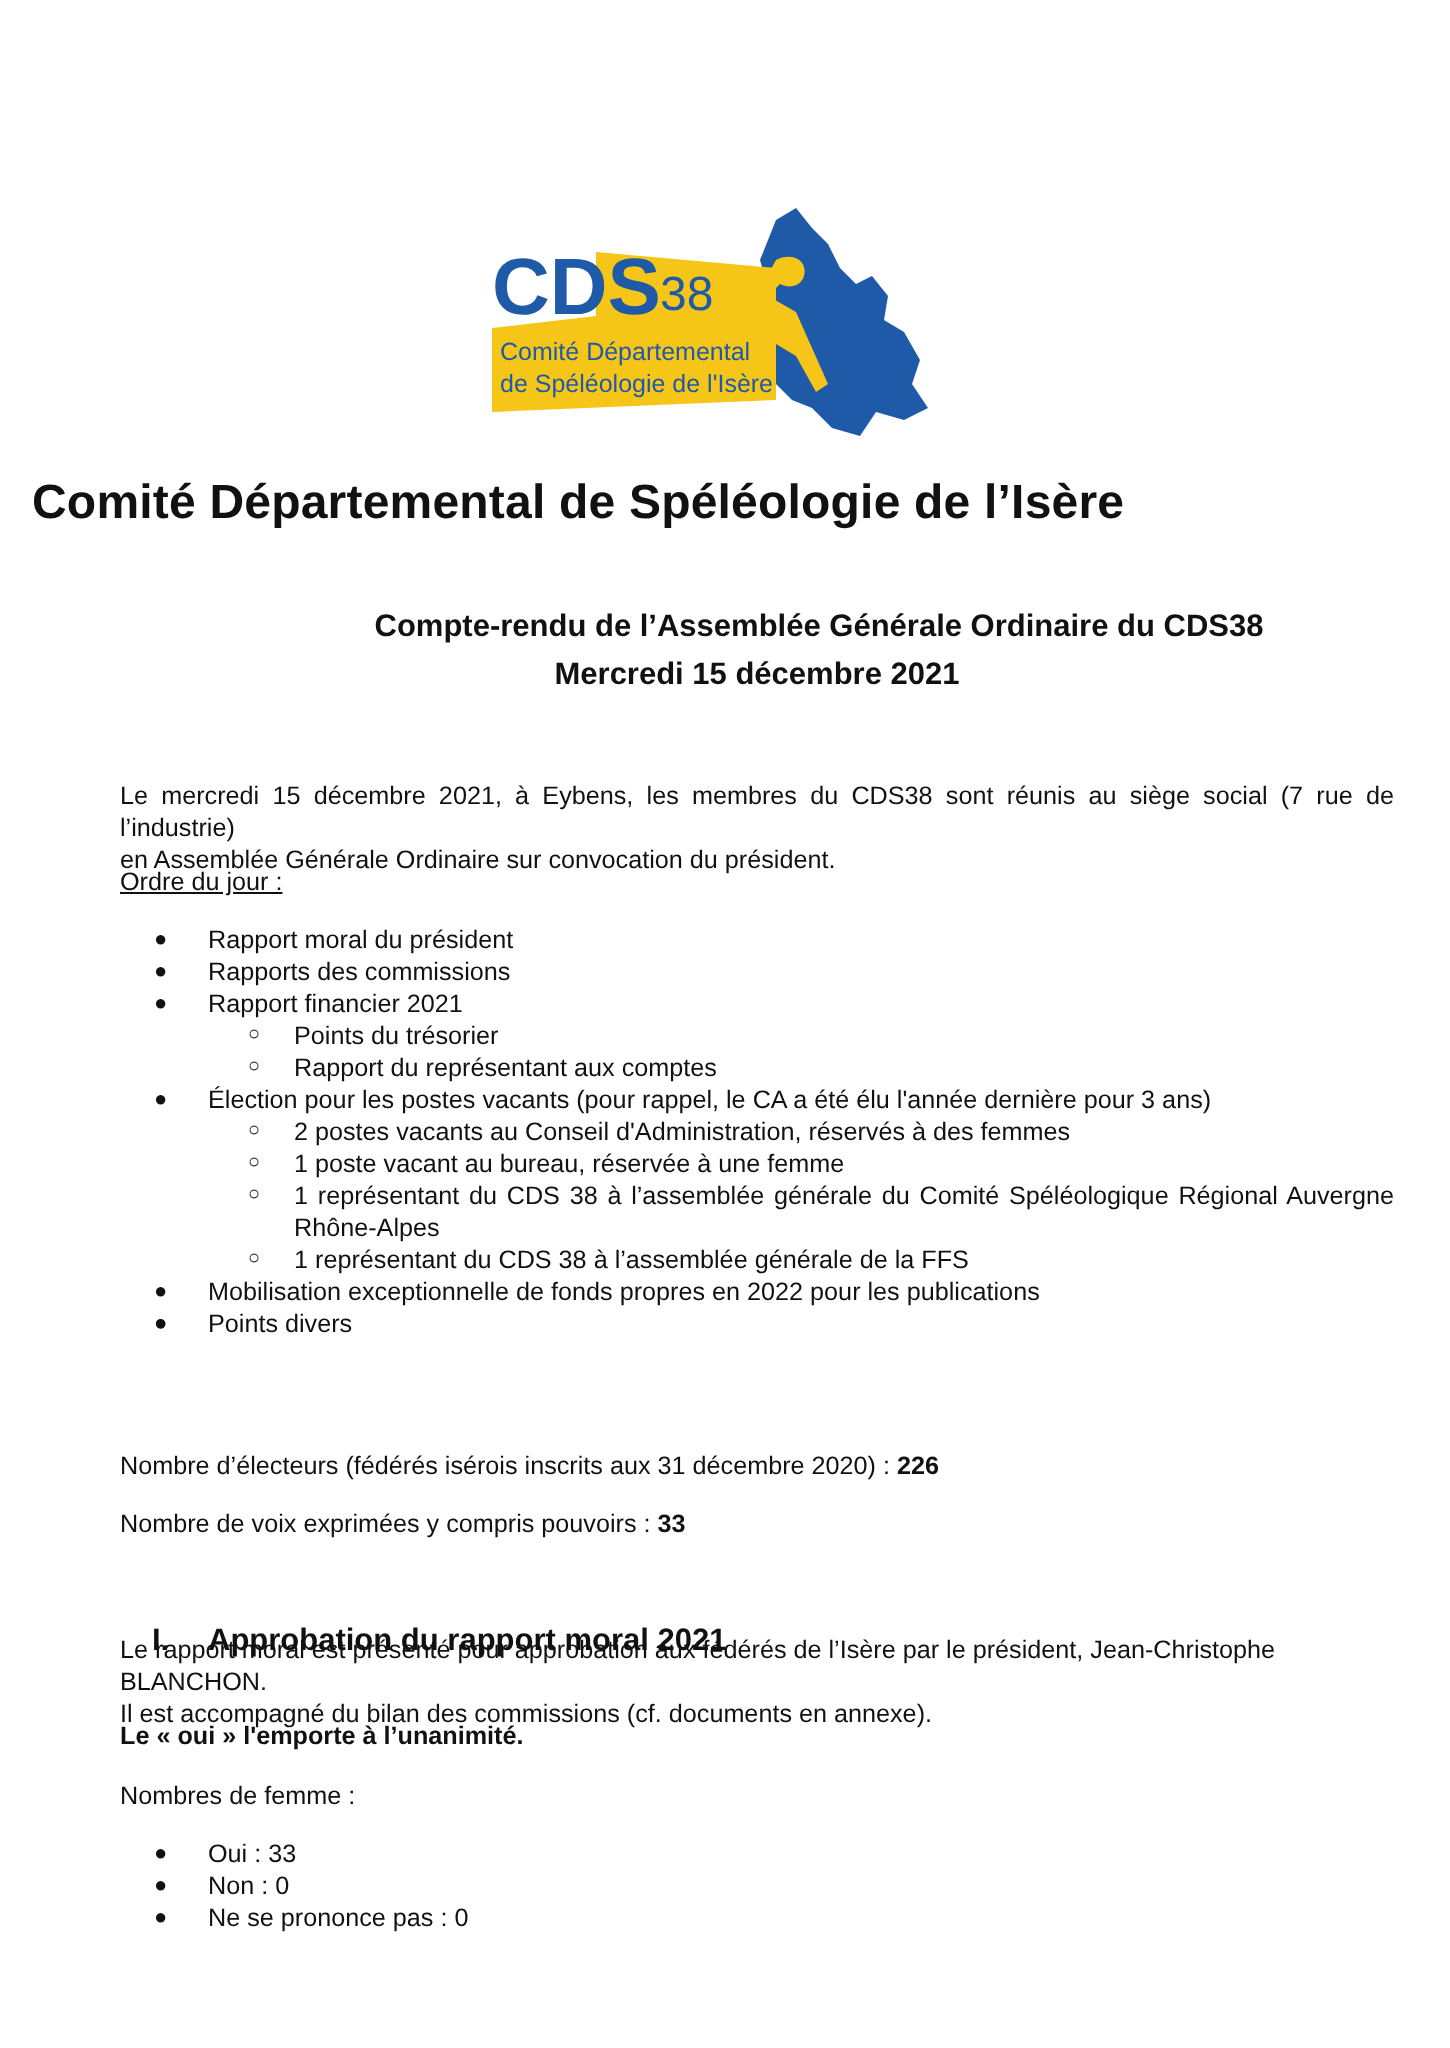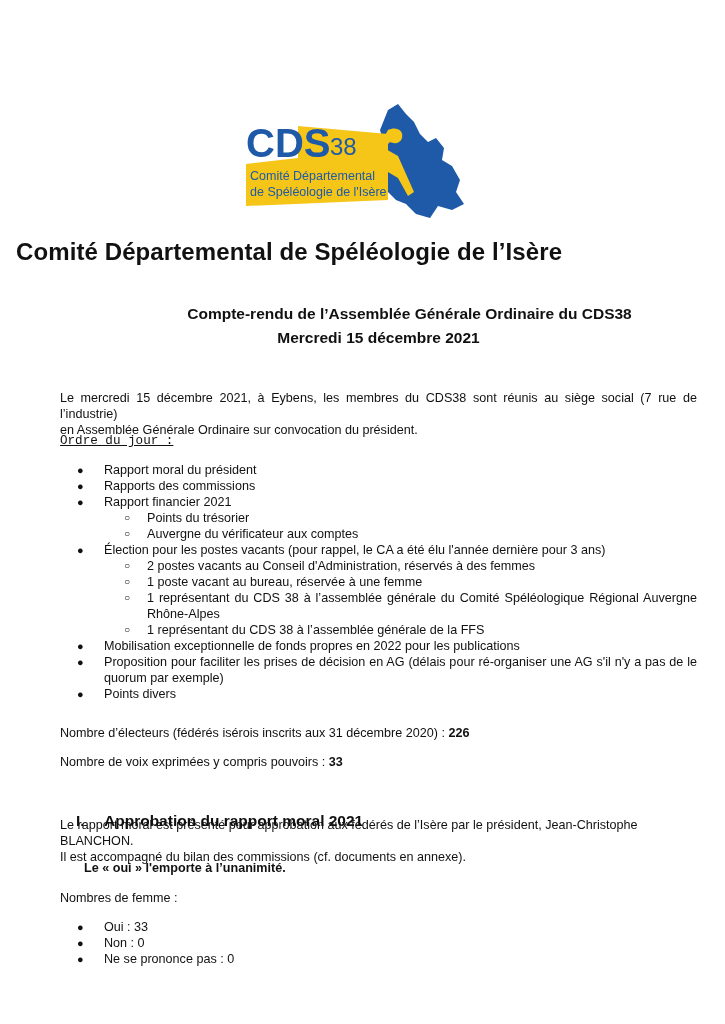--- a/index.html
+++ b/index.html
@@ -52,36 +52,36 @@
 
   <div class="h-main">Comité Départemental de Spéléologie de l’Isère</div>
   <div class="h-sub" style="top:305px;padding-left:31px;">Compte-rendu de l’Assemblée Générale Ordinaire du CDS38</div>
   <div class="h-sub" style="top:329px;">Mercredi 15 décembre 2021</div>
 
   <div class="txt just" style="top:390px;">
     <div style="text-align:justify;text-align-last:justify;">Le mercredi 15 décembre 2021, à Eybens, les membres du CDS38 sont réunis au siège social (7 rue de l’industrie)</div>
     <div>en Assemblée Générale Ordinaire sur convocation du président.</div>
   </div>
 
-  <div class="txt u" style="top:433px;font-family:Liberation Mono, monospace;">Ordre du jour :</div>
+  <div class="txt u" style="top:433px;">Ordre du jour :</div>
 
   <div class="txt" style="top:462px;">
     <ul>
       <li class="l1"><span class="bullet">●</span><span>Rapport moral du président</span></li>
       <li class="l1"><span class="bullet">●</span><span>Rapports des commissions</span></li>
       <li class="l1"><span class="bullet">●</span><span>Rapport financier 2021</span></li>
       <li class="l2"><span class="bullet">○</span><span>Points du trésorier</span></li>
-      <li class="l2"><span class="bullet">○</span><span>Auvergne du vérificateur aux comptes</span></li>
+      <li class="l2"><span class="bullet">○</span><span>Rapport du représentant aux comptes</span></li>
       <li class="l1"><span class="bullet">●</span><span>Élection pour les postes vacants (pour rappel, le CA a été élu l'année dernière pour 3 ans)</span></li>
       <li class="l2"><span class="bullet">○</span><span>2 postes vacants au Conseil d'Administration, réservés à des femmes</span></li>
       <li class="l2"><span class="bullet">○</span><span>1 poste vacant au bureau, réservée à une femme</span></li>
       <li class="l2 just"><span class="bullet">○</span><span>1 représentant du CDS 38 à l’assemblée générale du Comité Spéléologique Régional Auvergne Rhône-Alpes</span></li>
       <li class="l2"><span class="bullet">○</span><span>1 représentant du CDS 38 à l’assemblée générale de la FFS</span></li>
       <li class="l1"><span class="bullet">●</span><span>Mobilisation exceptionnelle de fonds propres en 2022 pour les publications</span></li>
-      <li class="l1 just"><span class="bullet">●</span><span>Proposition pour faciliter les prises de décision en AG (délais pour ré-organiser une AG s'il n'y a pas de le quorum par exemple)</span></li>
+      <li class="l1 just"><span class="bullet">●</span></li>
       <li class="l1"><span class="bullet">●</span><span>Points divers</span></li>
     </ul>
   </div>
 
   <div class="txt" style="top:725px;">
     <span>Nombre d’électeurs (fédérés isérois inscrits aux 31 décembre 2020) : </span><span class="b">226</span>
   </div>
 
   <div class="txt" style="top:754px;">
     <span>Nombre de voix exprimées y compris pouvoirs : </span><span class="b">33</span>
@@ -89,21 +89,21 @@
 
   <div class="section-title">
     <span class="num">I.</span><span>Approbation du rapport moral 2021</span>
   </div>
 
   <div class="txt" style="top:817px;">
     <div>Le rapport moral est présenté pour approbation aux fédérés de l’Isère par le président, Jean-Christophe BLANCHON.</div>
     <div>Il est accompagné du bilan des commissions (cf. documents en annexe).</div>
   </div>
 
-  <div class="txt b" style="top:860px;margin-left:24px;">Le « oui » l'emporte à l’unanimité.</div>
+  <div class="txt b" style="top:860px;">Le « oui » l'emporte à l’unanimité.</div>
 
   <div class="txt" style="top:890px;">Nombres de femme :</div>
 
   <div class="txt" style="top:919px;">
     <ul>
       <li class="l1"><span class="bullet">●</span><span>Oui : 33</span></li>
       <li class="l1"><span class="bullet">●</span><span>Non : 0</span></li>
       <li class="l1"><span class="bullet">●</span><span>Ne se prononce pas : 0</span></li>
     </ul>
   </div>

